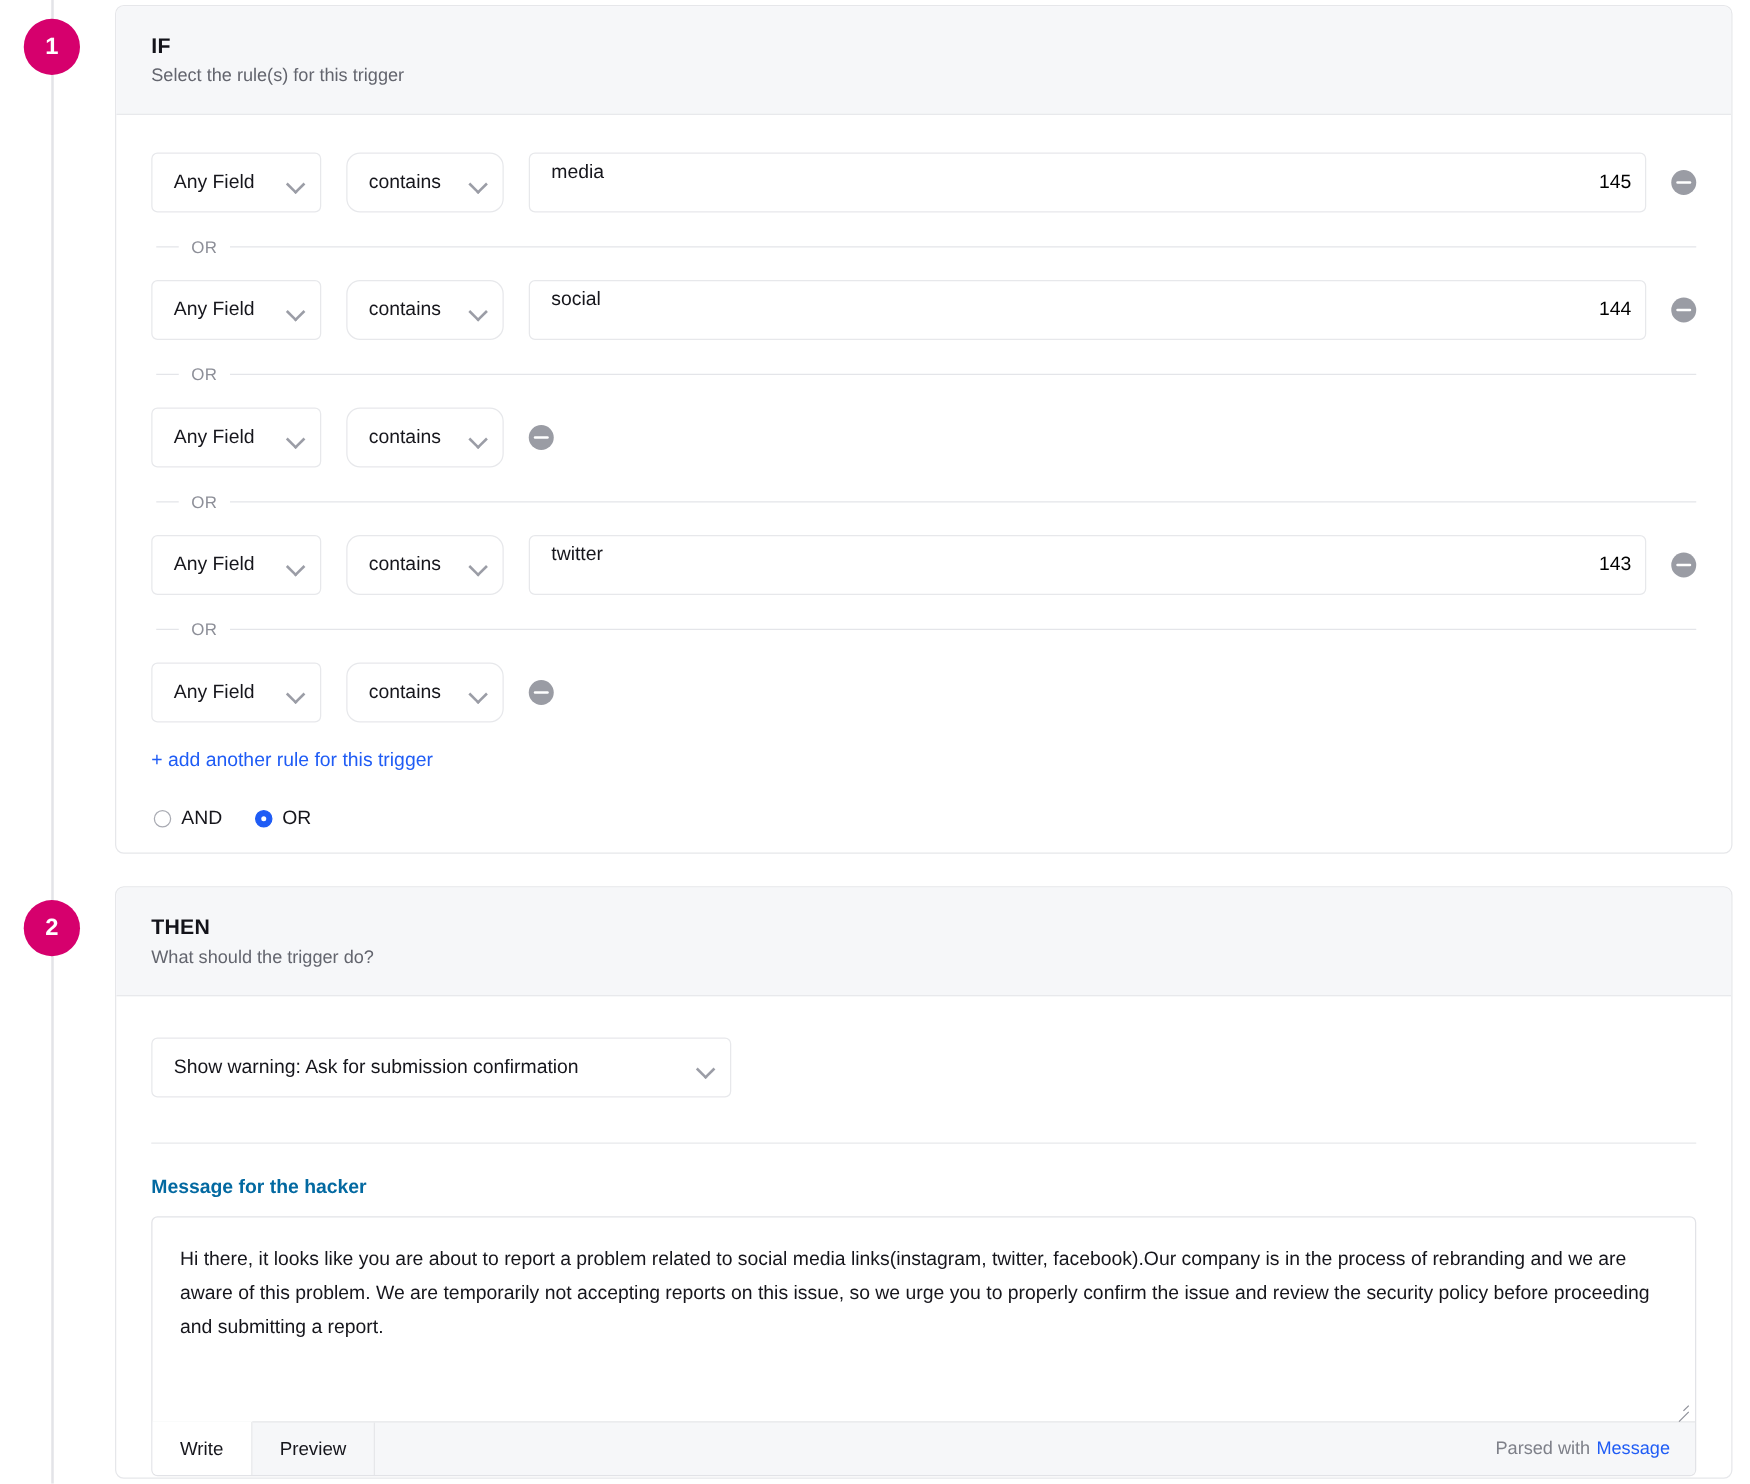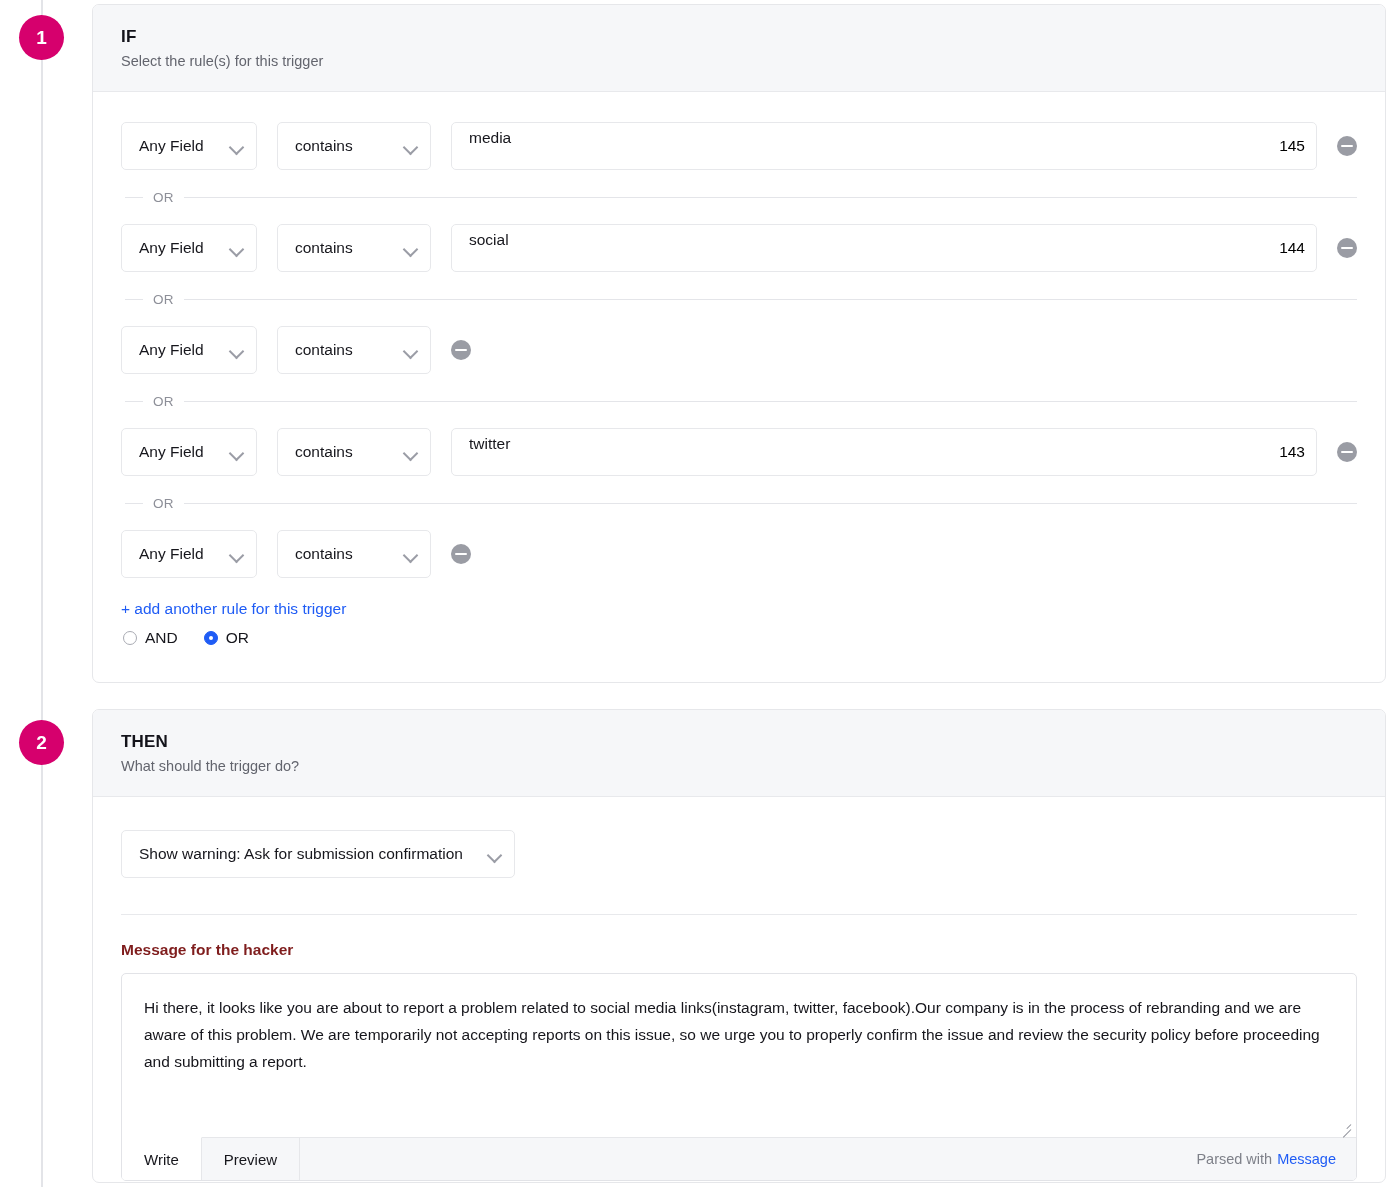--- a/index.html
+++ b/index.html
@@ -80,22 +80,22 @@
     border-radius: 5px;
     display: flex;
     align-items: center;
     padding: 0 38px 0 17px;
     font-size: 15.5px;
     color: #16161c;
     white-space: nowrap;
     cursor: pointer;
   }
   .sel.field { width: 136px; }
-  .sel.op    { width: 154px; }
-  .sel.action{ width: 394px; padding-right: 52px; }
+  .sel.op    { width: 126px; border-radius: 11px; }
+  .sel.action{ width: 464px; padding-right: 52px; }
   .chev {
     position: absolute;
     right: 14px; top: 50%;
     width: 11px; height: 11px;
     margin-top: -4px;
     border-right: 2px solid #9b9da6;
     border-bottom: 2px solid #9b9da6;
     transform: rotate(45deg);
   }
 
@@ -165,21 +165,21 @@
     font-size: 15.5px;
     color: #1f5cf5;
     text-decoration: none;
     cursor: pointer;
   }
 
   .radios {
     display: flex;
     align-items: flex-start;
     gap: 26px;
-    margin-top: 11px;
+    margin-top: 28px;
     padding-left: 2px;
   }
   .radio-item {
     display: flex; align-items: center; gap: 8px;
     font-size: 15.5px; color: #16161c;
     cursor: pointer;
   }
   .radio {
     width: 14px; height: 14px;
     border-radius: 50%;
@@ -204,21 +204,21 @@
   
   .then-body { padding: 33px 28px 0 28px; }
   .hr {
     height: 1px;
     background: #e8e9ec;
     margin: 36px 0 0 0;
   }
   .msg-label {
     font-size: 15.5px;
     font-weight: 700;
-    color: #7f1d1d;
+    color: #0369a1;
     margin: 26px 0 14px 0;
   }
 
   .editor {
     border: 1px solid #e2e3e7;
     border-radius: 5px;
     overflow: hidden;
     background: #fff;
   }
   .editor-text {

